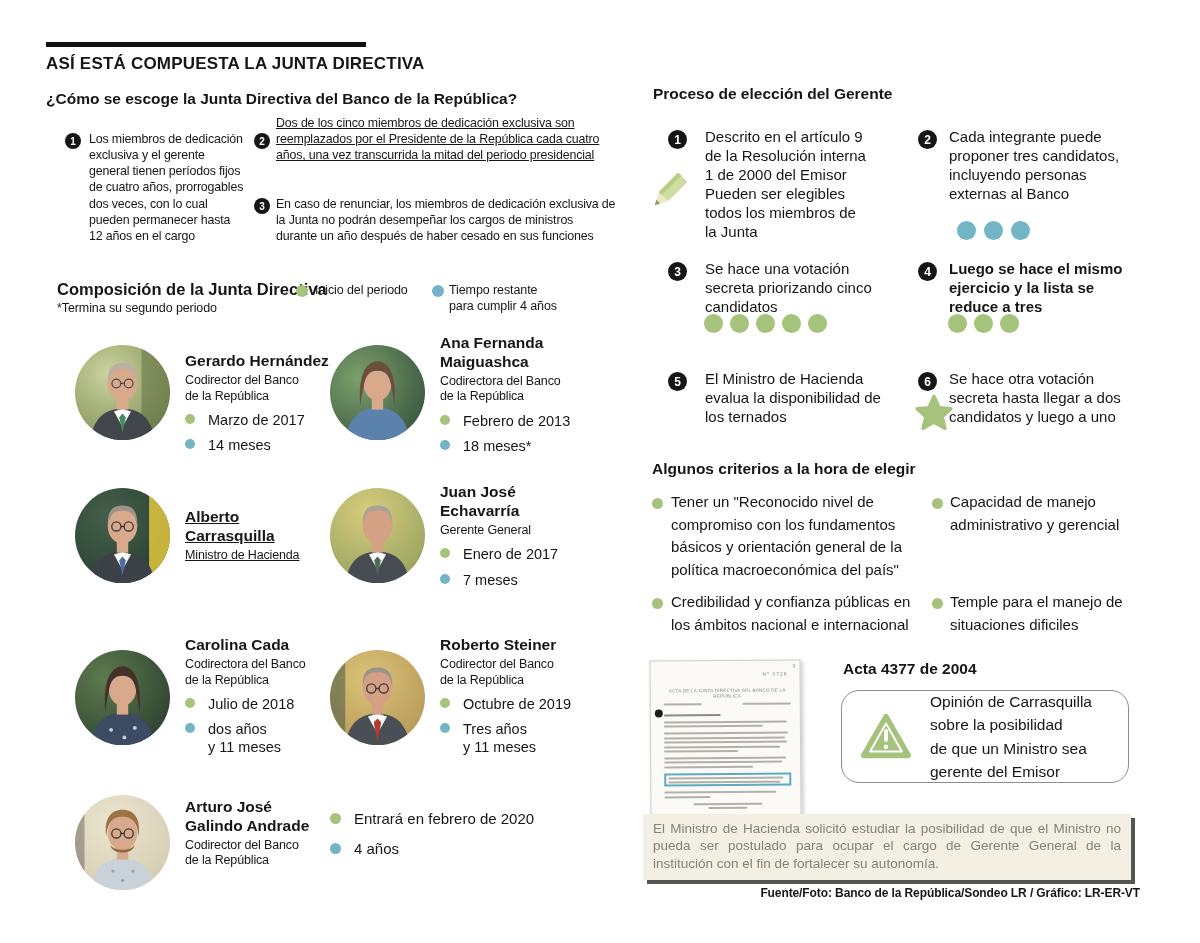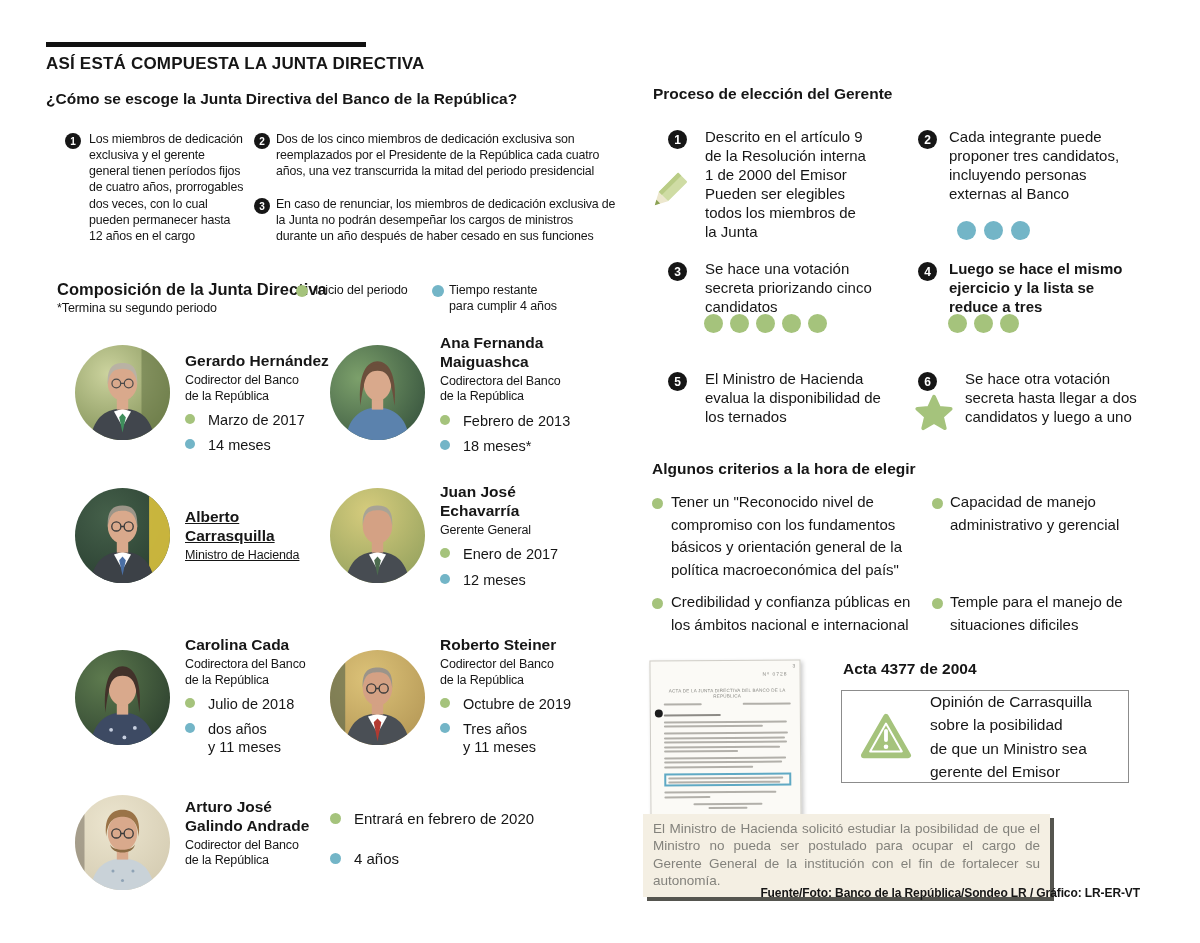--- a/index.html
+++ b/index.html
@@ -49,21 +49,21 @@
   .doc .tiny{font-size:5px;color:#8a8a85;letter-spacing:.2px;}
   .tl{height:2px;background:#b2b0aa;margin-bottom:2.4px;border-radius:1px;}
   .tpar{margin-bottom:5px;}
   .doc-highlight{border:2px solid #5fa9c4;padding:2px 2px 1px 2px;margin-bottom:5px;}
   .hole{position:absolute;left:4px;top:48px;width:8px;height:8px;border-radius:50%;background:#1c1c1c;}
   
   .opinion-box{width:288px;height:93px;border:1px solid #8c8c8c;background:#fff;
                display:flex;align-items:center;box-sizing:border-box;padding:8px 10px 8px 18px;}
   .opinion-text{font-size:15.5px;line-height:1.5;margin-left:18px;}
   
-  .quote-box{width:407px;background:#f4efe3;box-shadow:4px 4px 0 rgba(62,61,55,.88);
+  .quote-box{width:488px;background:#f4efe3;box-shadow:4px 4px 0 rgba(62,61,55,.88);
              box-sizing:border-box;padding:6px 10px 8px 10px;}
   .quote-text{font-size:13.5px;line-height:1.28;color:#83827c;text-align:justify;}
   .source{font-size:12px;font-weight:bold;letter-spacing:-.1px;}
 </style>
 </head>
 <body>
 
 <div id="canvas">
 
   <div class="abs title-bar" style="left:46px;top:42px;width:320px;"></div>
@@ -73,21 +73,21 @@
   <div class="abs badge" style="left:65px;top:133px;">1</div>
   <div class="abs cond ml" style="left:89px;top:131px;width:170px;">Los miembros de dedicación
 exclusiva y el gerente
 general tienen períodos fijos
 de cuatro años, prorrogables
 dos veces, con lo cual
 pueden permanecer hasta
 12 años en el cargo</div>
 
   <div class="abs badge" style="left:254px;top:133px;">2</div>
-  <div class="abs cond ml" style="left:276px;top:131px;width:335px;">Dos de los cinco miembros de dedicación exclusiva son
+  <div class="abs cond ml" style="left:276px;top:115px;width:335px;text-decoration:underline;">Dos de los cinco miembros de dedicación exclusiva son
 reemplazados por el Presidente de la República cada cuatro
 años, una vez transcurrida la mitad del periodo presidencial</div>
 
   <div class="abs badge" style="left:254px;top:198px;">3</div>
   <div class="abs cond ml" style="left:276px;top:196px;width:345px;">En caso de renunciar, los miembros de dedicación exclusiva de
 la Junta no podrán desempeñar los cargos de ministros
 durante un año después de haber cesado en sus funciones</div>
 
   <div class="abs h-comp" style="left:57px;top:280px;">Composición de la Junta Directiva</div>
   <span class="abs dot green dot12" style="left:296px;top:285px;"></span>
@@ -288,21 +288,21 @@
   <div class="abs" style="left:440px;top:483px;width:160px;">
     <div class="member-name ml">Juan José
 Echavarría</div>
     <div class="member-role ml">Gerente General</div>
     <div class="bullet-row">
         <span class="dot green dot10"></span>
         <span class="ml">Enero de 2017</span>
       </div>
     <div class="bullet-row">
         <span class="dot blue dot10"></span>
-        <span class="ml">12 meses</span>
+        <span class="ml">7 meses</span>
       </div>
   </div>
 
   <div class="abs" style="left:185px;top:636px;width:160px;">
     <div class="member-name ml">Carolina Cada</div>
     <div class="member-role ml">Codirectora del Banco
 de la República</div>
     <div class="bullet-row">
         <span class="dot green dot10"></span>
         <span class="ml">Julio de 2018</span>
@@ -333,21 +333,21 @@
     <div class="member-name ml">Arturo José
 Galindo Andrade</div>
     <div class="member-role ml">Codirector del Banco
 de la República</div>
   </div>
   <div class="abs" style="left:330px;top:810px;width:240px;">
     <div class="bullet-row lg" style="margin-top:0;">
         <span class="dot green dot11"></span>
         <span class="ml">Entrará en febrero de 2020</span>
       </div>
-    <div class="bullet-row lg" style="margin-top:21px;">
+    <div class="bullet-row lg" style="margin-top:11px;">
         <span class="dot blue dot11"></span>
         <span class="ml">4 años</span>
       </div>
   </div>
 
   <div class="abs h-section" style="left:653px;top:85px;">Proceso de elección del Gerente</div>
 
   <div class="abs badge lg" style="left:668px;top:130px;">1</div>
   <div class="abs" style="left:646px;top:170px;width:44px;height:44px;">
     <svg viewBox="0 0 40 40">
@@ -403,21 +403,21 @@
   <div class="abs step-text ml" style="left:705px;top:369px;width:210px;">El Ministro de Hacienda
 evalua la disponibilidad de
 los ternados</div>
 
   <div class="abs badge lg" style="left:918px;top:372px;">6</div>
   <div class="abs" style="left:915px;top:394px;width:38px;height:38px;">
     <svg viewBox="0 0 40 40">
         <path d="M20 3 L25.3 14.6 L37.5 15.6 L28.4 23.8 L31.3 36 L20 29.4 L8.7 36 L11.6 23.8 L2.5 15.6 L14.7 14.6 Z" fill="#a5c37c" stroke="#a5c37c" stroke-width="4" stroke-linejoin="round"></path>
       </svg>
   </div>
-  <div class="abs step-text ml" style="left:949px;top:369px;width:210px;margin-left:16px;">Se hace otra votación
+  <div class="abs step-text ml" style="left:949px;top:369px;width:210px;">Se hace otra votación
 secreta hasta llegar a dos
 candidatos y luego a uno</div>
 
   <div class="abs h-section" style="left:652px;top:460px;">Algunos criterios a la hora de elegir</div>
 
   <span class="abs dot green dot11" style="left:652px;top:498px;"></span>
   <div class="abs crit-text ml" style="left:671px;top:491px;width:275px;">Tener un "Reconocido nivel de
 compromiso con los fundamentos
 básicos y orientación general de la
 política macroeconómica del país"</div>
@@ -472,21 +472,21 @@
       </div>
     <div class="tpar" style="text-align:center;">
         <div class="tl" style="width:55%;margin:0 auto 2.4px;"></div>
         <div class="tl" style="width:30%;margin:0 auto 2.4px;"></div>
       </div>
     <div class="tiny" style="text-align:center;font-weight:bold;text-decoration:underline;transform:scale(.9);">LA JUNTA DIRECTIVA DEL BANCO DE LA REPÚBLICA</div>
   </div>
 
   <div class="abs h-section" style="left:843px;top:660px;">Acta 4377 de 2004</div>
 
-  <div class="abs opinion-box" style="left:841px;top:690px;">
+  <div class="abs opinion-box" style="left:841px;top:690px;border-radius:18px;">
     <div style="width:52px;height:48px;flex:0 0 auto;">
       <svg viewBox="0 0 54 48">
         <path d="M27 4 L50 44 L4 44 Z" fill="#a5c37c" stroke="#a5c37c" stroke-width="6" stroke-linejoin="round"></path>
         <path d="M27 11 L43.5 40 L10.5 40 Z" fill="none" stroke="#fff" stroke-width="2" stroke-linejoin="round"></path>
         <rect x="25" y="16.5" width="4" height="13.5" rx="2" fill="#fff"></rect>
         <circle cx="27" cy="35" r="2.4" fill="#fff"></circle>
       </svg>
     </div>
     <div class="opinion-text ml">Opinión de Carrasquilla
 sobre la posibilidad

